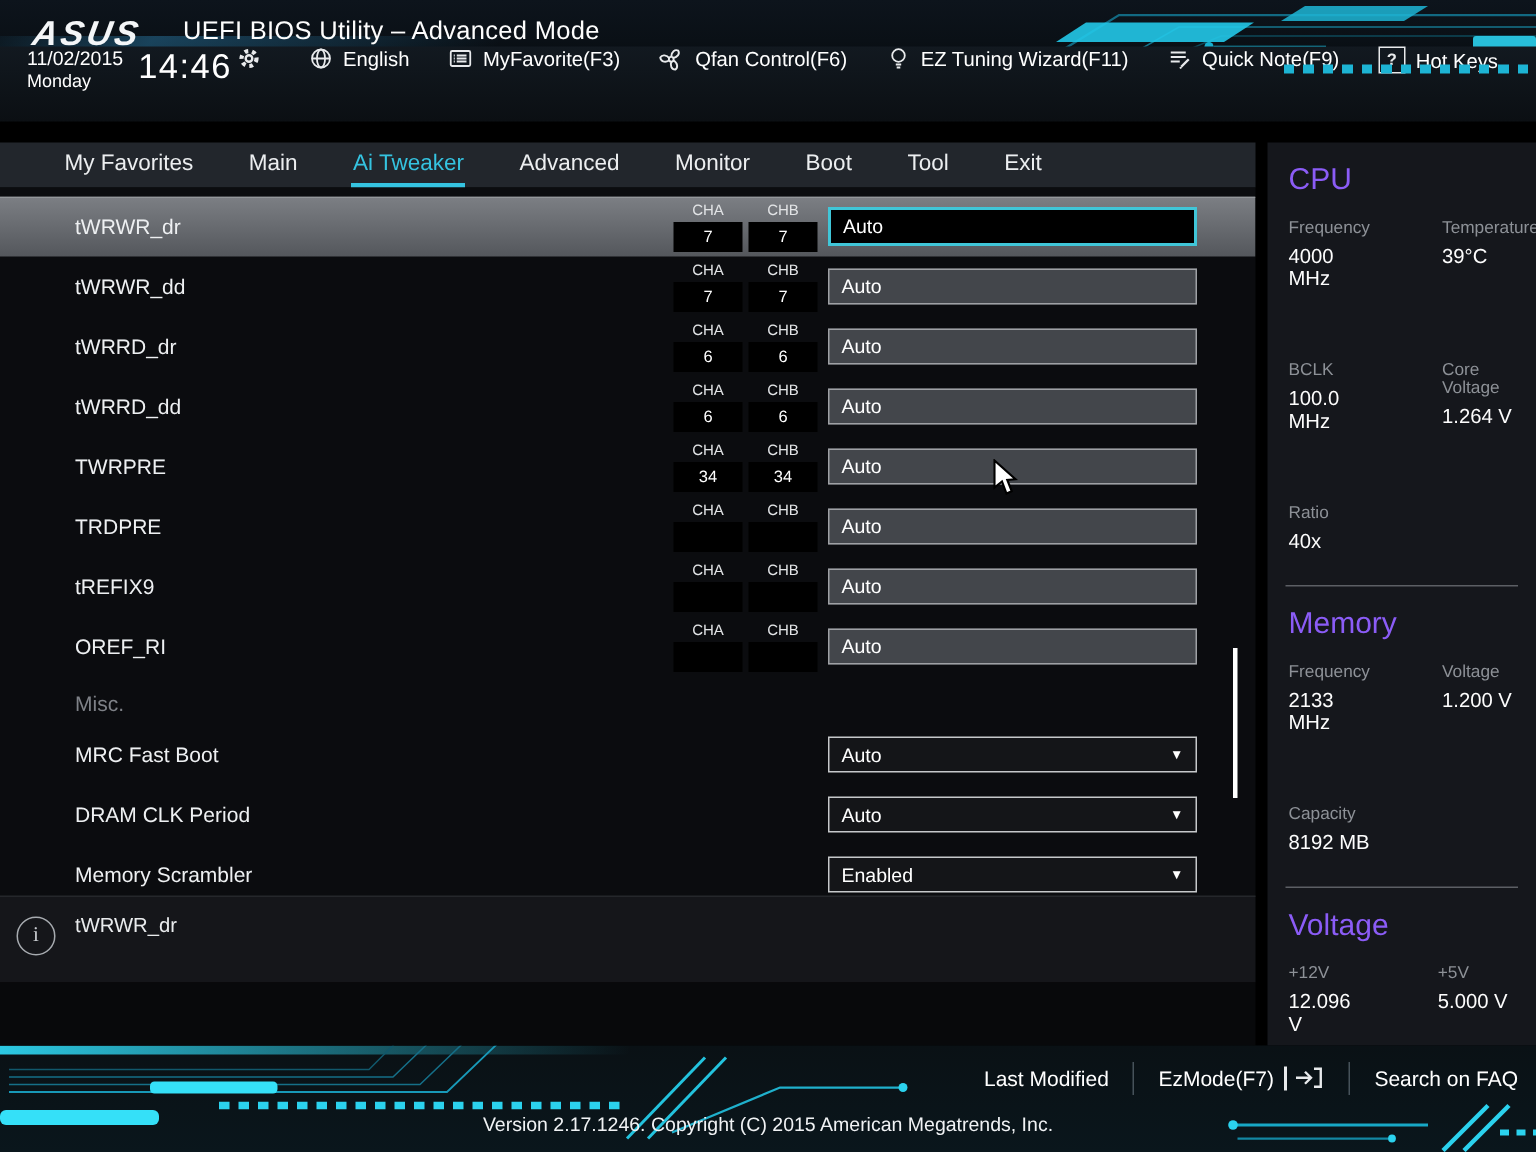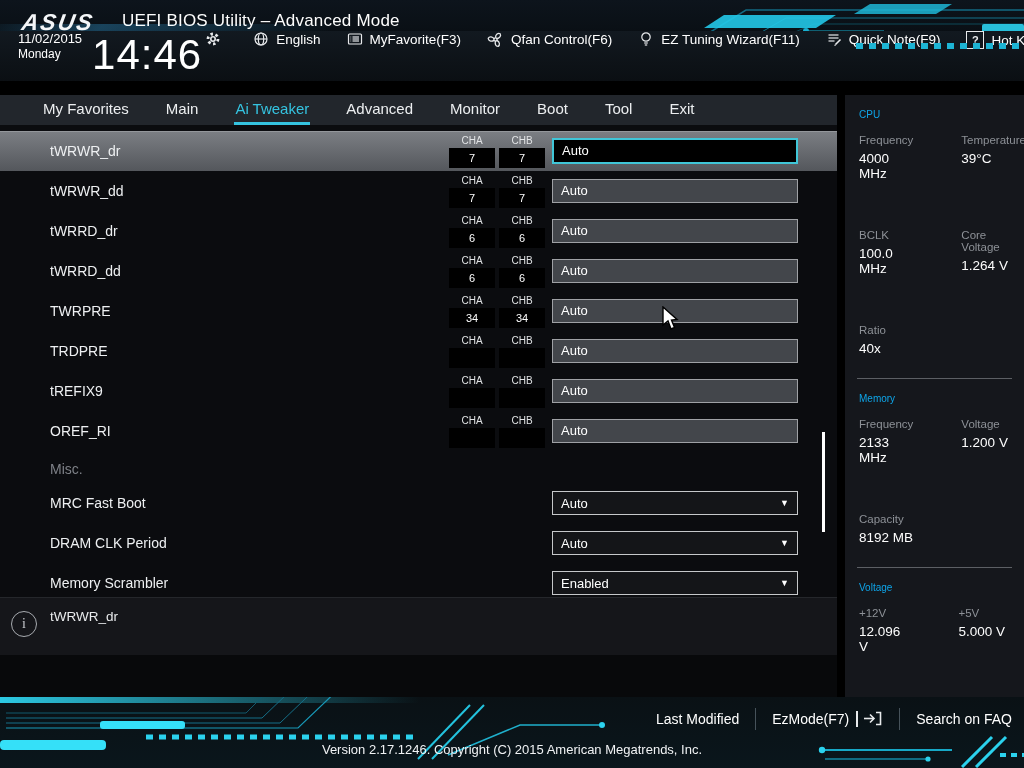--- a/index.html
+++ b/index.html
@@ -18,21 +18,21 @@
   .tb-deco{position:absolute;right:0;top:0;}
 
   
   #toolbar{position:absolute;left:0;top:31px;width:1024px;height:50px;
            background:linear-gradient(180deg,#121920 0%,#0b0f13 100%);
            display:flex;align-items:flex-start;}
   #toolbar::after{content:"";position:absolute;right:0;top:12px;width:168px;height:6px;
            background:repeating-linear-gradient(90deg,#1db4d4 0 7px,transparent 7px 13px);}
   .tb-date{margin-left:18px;line-height:1.2;}
   .tb-date .d1{font-size:13px;} .tb-date .d2{font-size:12px;}
-  .tb-time{font-size:42px;margin-left:10px;letter-spacing:1px;}
+  .tb-time{font-size:23px;margin-left:10px;letter-spacing:1px;}
   .tb-gear{margin:0 0 20px 3px;}
   .tb-sep{width:1px;height:30px;background:#3e464e;margin:0 17px 0 15px;}
   .tb-item{display:flex;align-items:center;gap:7px;margin-right:26px;font-size:13.5px;white-space:nowrap;}
   .qbox{display:inline-flex;align-items:center;justify-content:center;width:16px;height:16px;
         border:1.5px solid #e8eaec;font-size:11px;font-weight:bold;color:#e8eaec;}
 
   
   #navbar{position:absolute;left:0;top:95px;width:837px;height:30px;background:#22262c;
           display:flex;align-items:stretch;padding-left:42px;gap:35px;box-sizing:border-box;}
   .tab{display:flex;align-items:center;font-size:15px;color:#eceef0;
@@ -71,21 +71,21 @@
            border-radius:50%;box-sizing:border-box;display:flex;align-items:center;justify-content:center;
            font-family:"Liberation Serif",serif;font-size:14px;color:#c9ccd0;}
   .info-text{position:absolute;left:50px;top:11px;font-size:13.5px;color:#e9ebed;}
   #strip{position:absolute;left:0;top:655px;width:837px;height:42px;background:#08090b;}
 
   
   #sidebar{position:absolute;left:845px;top:95px;width:179px;height:602px;background:#15171c;}
   .sb-header{height:30px;background:#1c2026;display:flex;align-items:center;gap:6px;
              padding-left:5px;font-size:14px;color:#f2f4f6;}
   .hw-section{padding:14px 14px 22px 14px;}
-  .hw-title{font-size:10px;color:#0ea5e9;margin-bottom:14px;}
+  .hw-title{font-size:20px;color:#8b5cf6;margin-bottom:14px;}
   .hw-grid{display:grid;grid-template-columns:1fr 1fr;row-gap:18px;column-gap:6px;gap:48px;}
   .hw-label{font-size:11.5px;color:#8d9197;margin-bottom:5px;}
   .hw-value{font-size:13.5px;color:#fdfdfd;}
   .hw-divider{height:1px;background:#5c5f64;margin:0 12px;}
 
   
   #footer{position:absolute;left:0;top:697px;width:1024px;height:71px;
           background:linear-gradient(180deg,#0a1115,#0a161c);overflow:hidden;}
   .f-deco{position:absolute;left:0;top:0;z-index:0;}
   .f-menu{position:absolute;right:12px;top:0;height:43px;display:flex;align-items:center;

